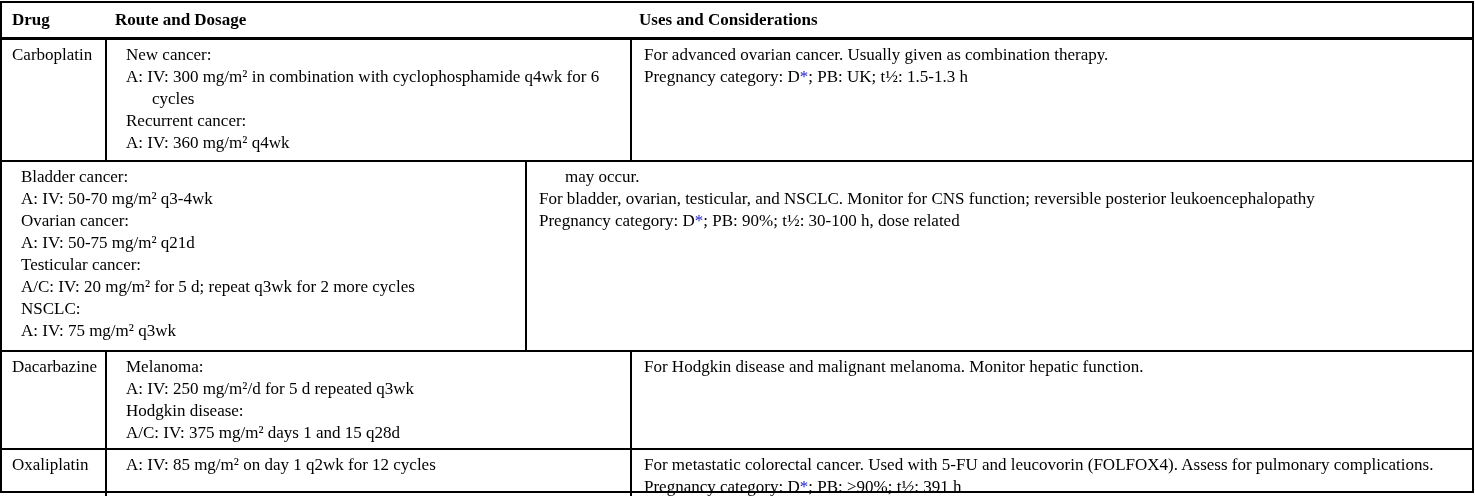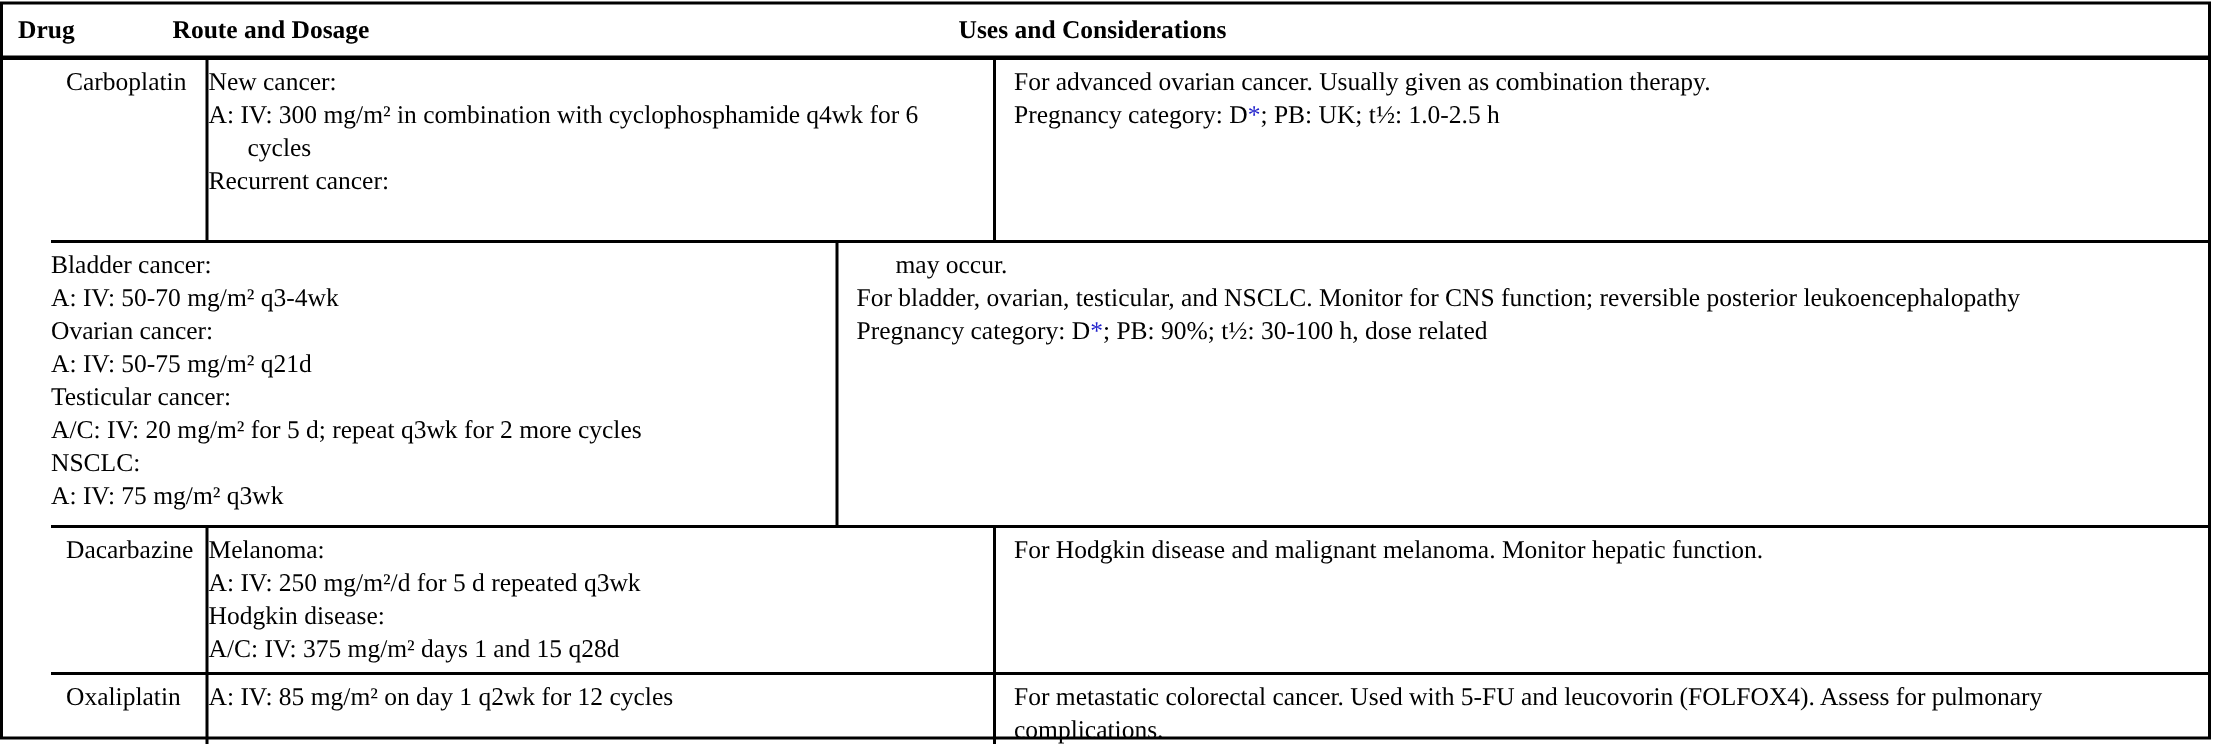--- a/index.html
+++ b/index.html
@@ -38,38 +38,37 @@
   }
   .th-drug  { width: 105px; box-sizing: border-box; padding-left: 10px; }
   .th-route { width: 525px; box-sizing: border-box; padding-left: 8px; }
   .th-uses  { flex: 1;      box-sizing: border-box; padding-left: 7px; }
 
   .row {
     display: flex;
     flex: none;
     box-sizing: border-box;
     border-bottom: 2px solid #000000;
-    margin-left: 32px;
   }
   .row.r1 { height: 122px; }
   .row.r2 { height: 190px; }
   .row.r3 { height: 98px;  }
   .row.r4 { flex: 1; border-bottom: none; }
 
   .cell { box-sizing: border-box; padding-top: 4px; }
   .cell.drug {
     width: 105px;
     border-right: 2px solid #000000;
     padding-left: 10px;
     padding-right: 4px;
   }
   .cell.route {
     width: 525px;
     border-right: 2px solid #000000;
-    padding-left: 0;
+    padding-left: 19px;
     padding-right: 6px;
   }
   .cell.uses {
     flex: 1;
     padding-left: 12px;
     padding-right: 8px;
   }
   .line {
     line-height: 22px;
     min-height: 22px;
@@ -90,24 +89,25 @@
 
   <div class="row r1">
     <div class="cell drug">
       <div class="line">Carboplatin</div>
     </div>
     <div class="cell route">
       <div class="line">New cancer:</div>
       <div class="line">A: IV: 300 mg/m² in combination with cyclophosphamide q4wk for 6</div>
       <div class="line cont">cycles</div>
       <div class="line">Recurrent cancer:</div>
+      <div class="line">A: IV: 360 mg/m² q4wk</div>
     </div>
     <div class="cell uses">
       <div class="line">For advanced ovarian cancer. Usually given as combination therapy.</div>
-      <div class="line"><span>Pregnancy category: </span><span>D</span><span style="color: rgb(34, 34, 204);">*</span><span>; PB: UK; t½: 1.0-2.5 h</span></div>
+      <div class="line"><span>Pregnancy category: </span><span>D</span><span style="color: rgb(34, 34, 204);">*</span><span>; PB: UK; t½: 1.5-1.3 h</span></div>
     </div>
   </div>
 
   <div class="row r2">
     <div class="cell route">
       <div class="line">Bladder cancer:</div>
       <div class="line">A: IV: 50-70 mg/m² q3-4wk</div>
       <div class="line">Ovarian cancer:</div>
       <div class="line">A: IV: 50-75 mg/m² q21d</div>
       <div class="line">Testicular cancer:</div>

